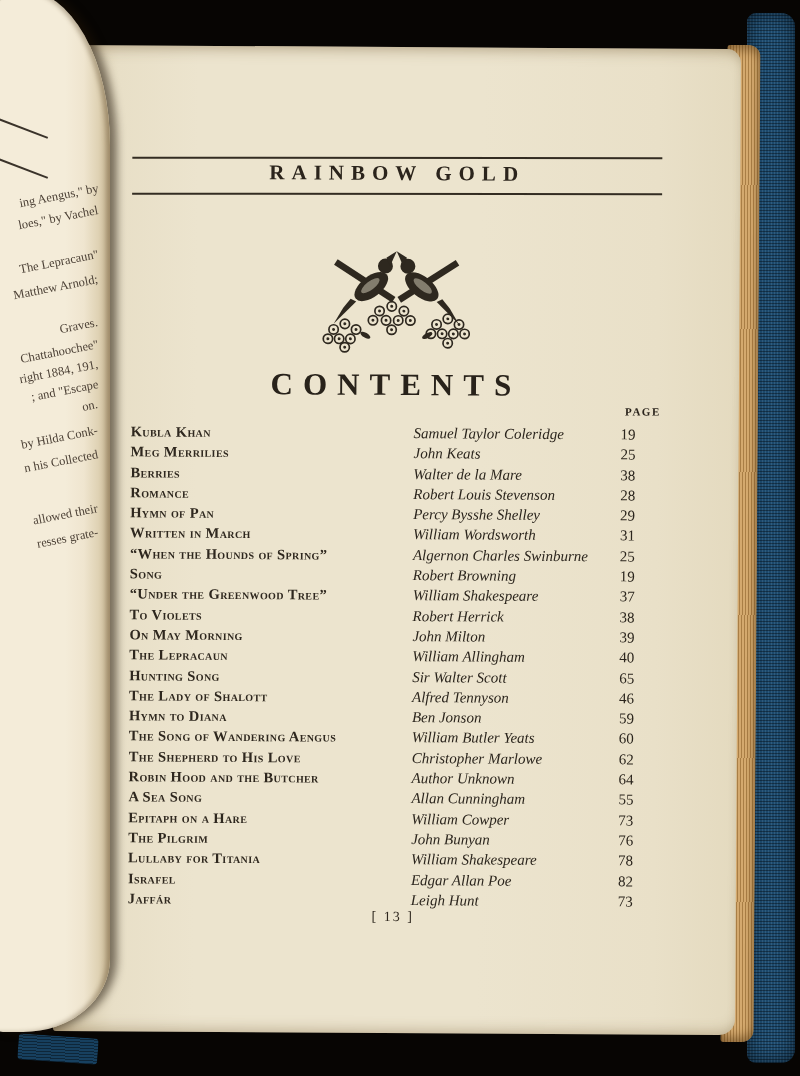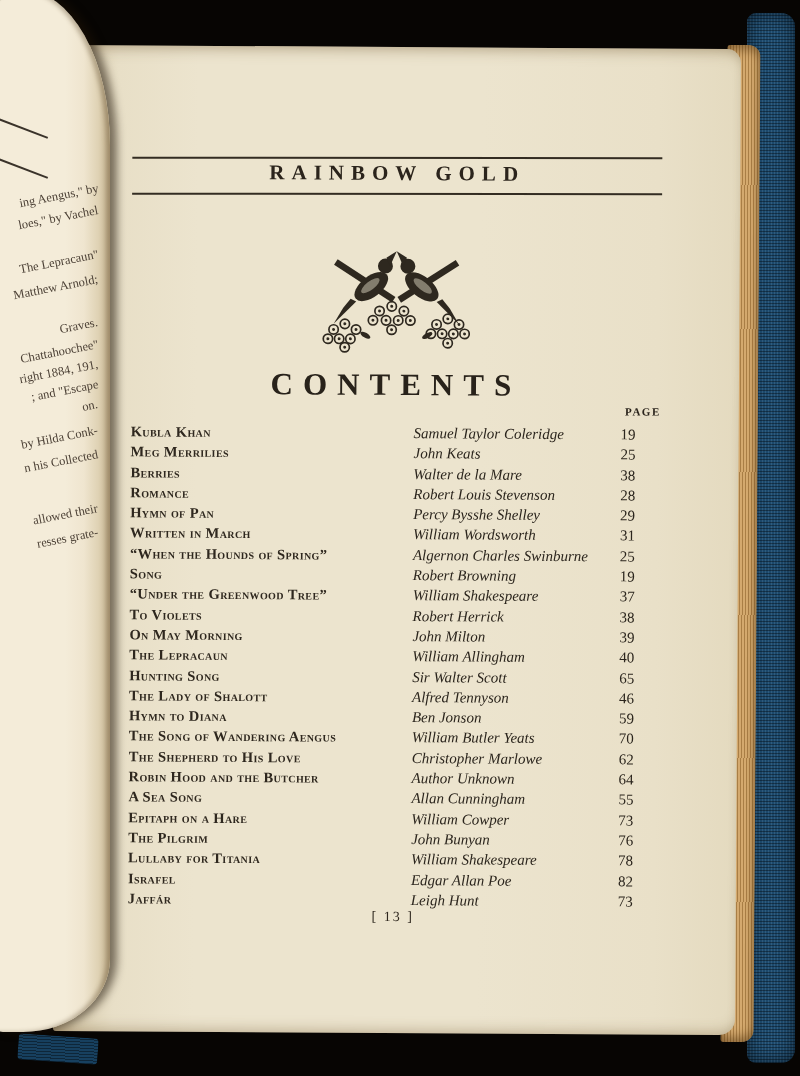--- a/index.html
+++ b/index.html
@@ -263,21 +263,21 @@
             <span class="toc-page">46</span>
           </div>
           <div class="toc-row">
             <span class="toc-title">Hymn to Diana</span>
             <span class="toc-author">Ben Jonson</span>
             <span class="toc-page">59</span>
           </div>
           <div class="toc-row">
             <span class="toc-title">The Song of Wandering Aengus</span>
             <span class="toc-author">William Butler Yeats</span>
-            <span class="toc-page">70</span>
+            <span class="toc-page">60</span>
           </div>
           <div class="toc-row">
             <span class="toc-title">The Shepherd to His Love</span>
             <span class="toc-author">Christopher Marlowe</span>
             <span class="toc-page">62</span>
           </div>
           <div class="toc-row">
             <span class="toc-title">Robin Hood and the Butcher</span>
             <span class="toc-author">Author Unknown</span>
             <span class="toc-page">64</span>

